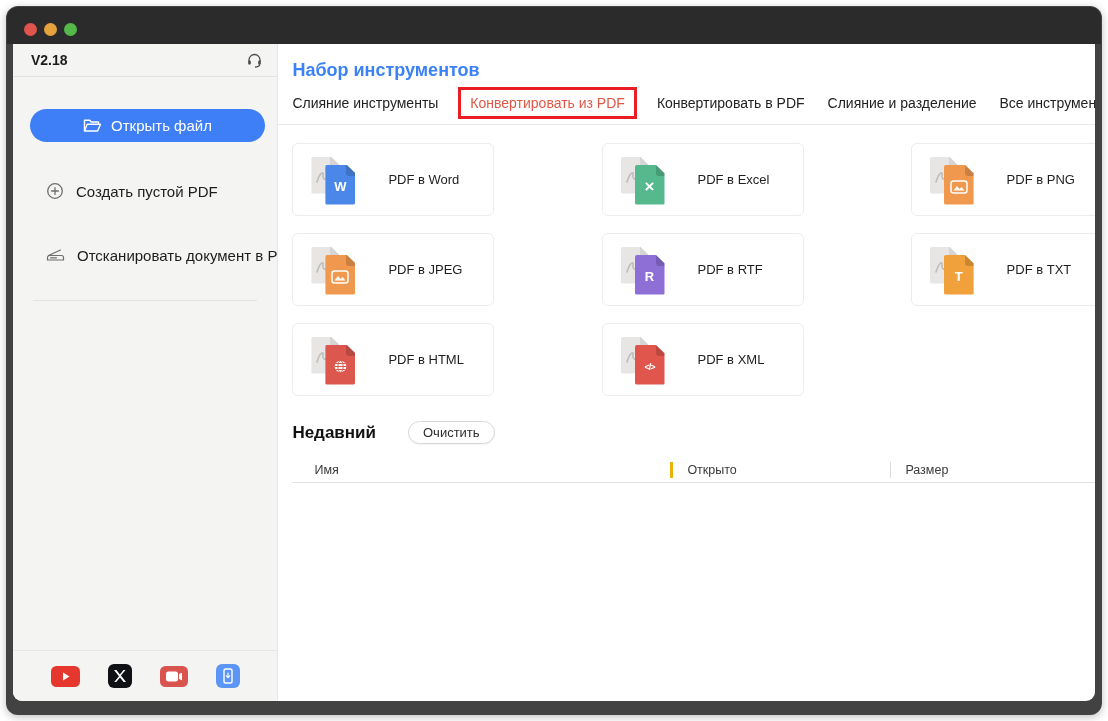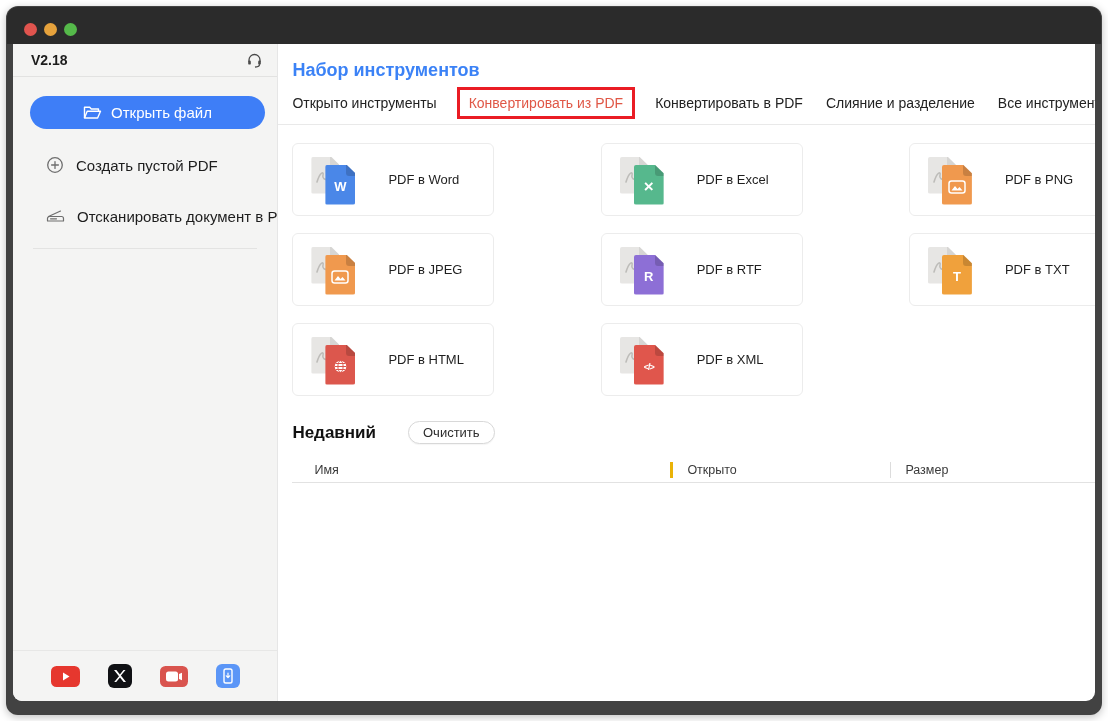--- a/index.html
+++ b/index.html
@@ -9,21 +9,21 @@
            background:#424242; border-radius:12px; box-shadow:0 2px 8px rgba(0,0,0,.25); }
   .titlebar { position:absolute; left:1px; top:1px; right:1px; height:37px;
               background:#2b2b2b; border-radius:11px 11px 0 0; display:flex; align-items:center; padding-left:17px; gap:7px; }
   .tl { width:13px; height:13px; border-radius:50%; margin-top:7px; }
   .tl.red { background:#e0544e; } .tl.yellow { background:#e6a23c; } .tl.green { background:#55b94a; }
 
   .content { position:absolute; left:7px; right:7px; top:38px; bottom:14px;
              background:#fff; border-radius:0 0 9px 9px; overflow:hidden; display:flex; }
 
   
-  .sidebar { width:275px; background:#f4f4f3; border-right:1px solid #e6e6e6; display:flex; flex-direction:column; }
+  .sidebar { width:275px; background:#f4f4f3; border-right:1px solid #e6e6e6; display:flex; flex-direction:column;gap:13px; }
   .side-head { height:33px; display:flex; align-items:center; justify-content:space-between;
                padding:0 14px 0 18px; border-bottom:1px solid #e2e2e1; }
   .version { font-size:14px; font-weight:bold; color:#1c1c1c; }
   .open-file { margin:19px 10px 0 17px; width:235px; height:33px; border:none; border-radius:17px;
                background:#3e7ef7; color:#fff; font-size:15px; font-family:inherit;
                display:flex; align-items:center; justify-content:center; gap:9px; cursor:pointer; }
   .side-item { display:flex; align-items:center; gap:12px; padding:0 0 0 33px; height:30px; margin-top:21px;
                font-size:15px; color:#1d1d1d; cursor:pointer; white-space:nowrap; overflow:hidden; }
   .side-div { border-top:1px solid #e3e3e2; margin:17px 20px 0 20px; }
   .side-foot { margin-top:auto; border-top:1px solid #e7e7e6; height:51px;
@@ -149,21 +149,21 @@
             <path d="M12 9 V13.2 M10.3 11.8 L12 13.6 L13.7 11.8" fill="none" stroke="#fff" stroke-width="1.2" stroke-linecap="round" stroke-linejoin="round"></path>
           </svg>
         </span>
       </div>
     </aside>
 
     <main class="main">
       <div class="page-title">Набор инструментов</div>
 
       <div class="tabs">
-        <span class="tab">Открыто инструменты</span>
+        <span class="tab">Слияние инструменты</span>
         <span class="tab active">Конвертировать из PDF</span>
         <span class="tab">Конвертировать в PDF</span>
         <span class="tab">Слияние и разделение</span>
         <span class="tab">Все инструменты</span>
       </div>
 
       <div class="grid">
 
         <div class="card">
           <span class="fpair">

